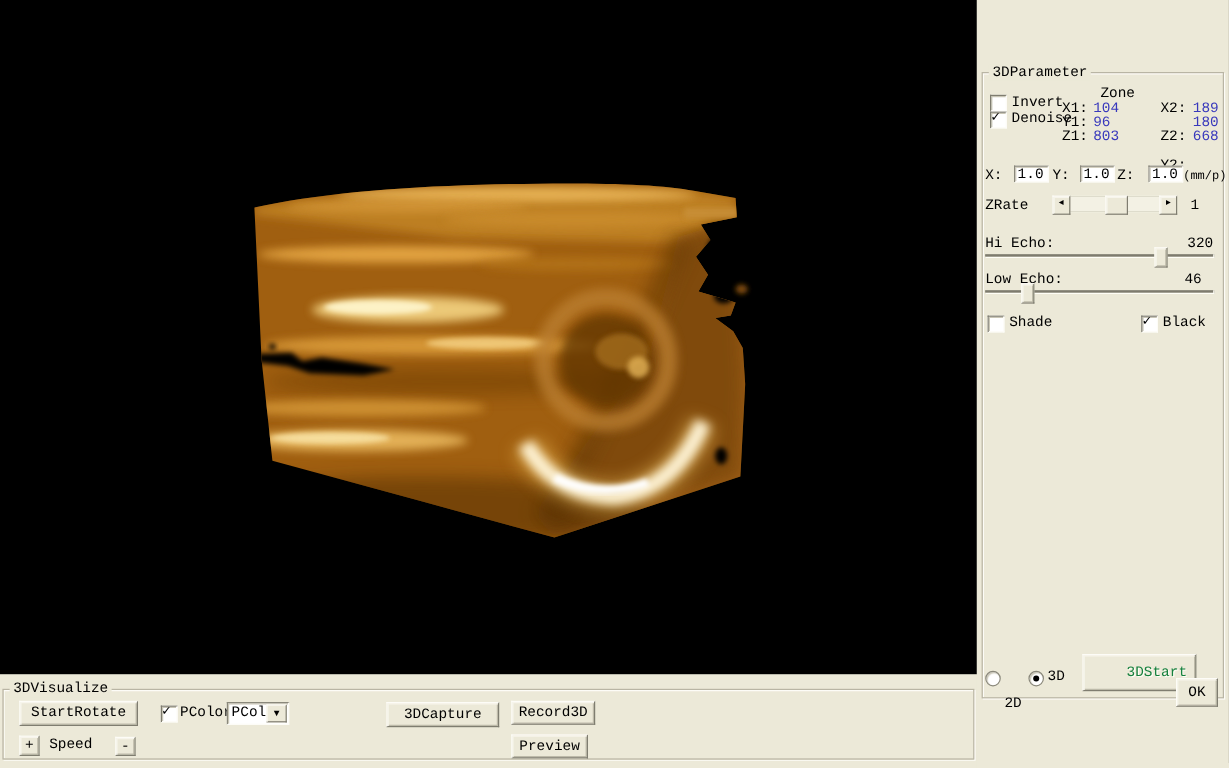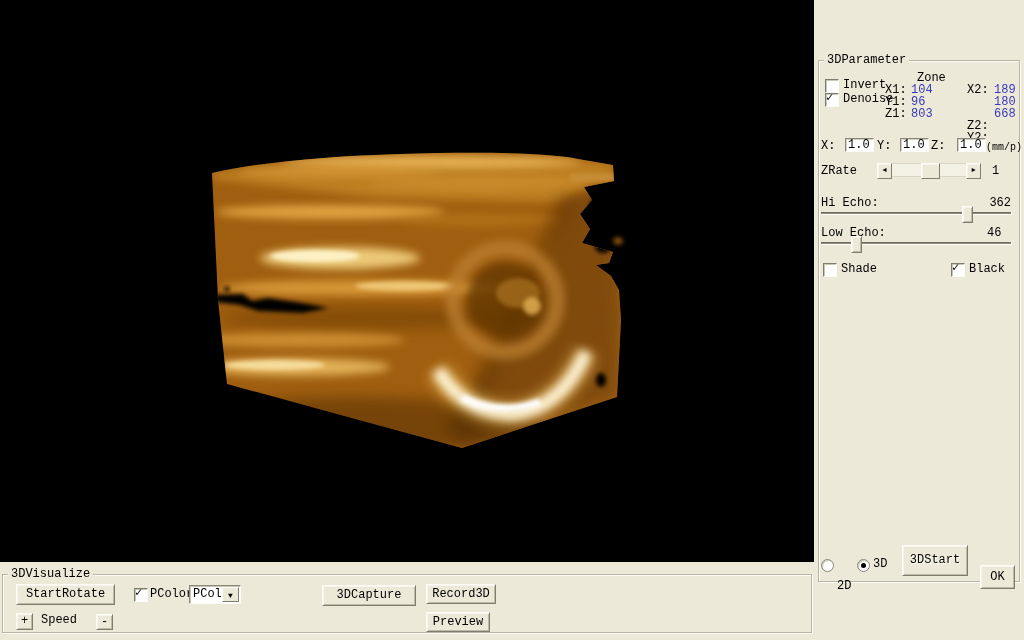--- a/index.html
+++ b/index.html
@@ -28,21 +28,21 @@
   .groupbox > .gb-title{
     position:absolute;top:-7px;left:5px;background:#ece9d8;
     padding:0 3px;line-height:13px;white-space:nowrap;
   }
   .btn{
     position:absolute;background:#ece9d8;text-align:center;
     border:1px solid #7f7d70;border-top-color:#fdfcf7;border-left-color:#fdfcf7;
     box-shadow:inset 1px 1px 0 #f7f5ec, inset -1px -1px 0 #bdbaa9;
     line-height:19px;cursor:default;white-space:nowrap;
   }
-  .btn.disabled{color:#000000;text-shadow:1px 1px 0 #fffef6;}
+  .btn.disabled{color:#15803d;text-shadow:1px 1px 0 #fffef6;padding-left:29px;}
   .checkbox{
     position:absolute;width:12px;height:12px;background:#fff;
     border:1px solid #7f7d70;border-bottom-color:#fdfcf7;border-right-color:#fdfcf7;
     box-shadow:inset 1px 1px 0 #c9c6b6;
   }
   .checkbox .check{position:absolute;left:0px;top:-3px;font-size:12px;font-weight:bold;line-height:14px;}
   .radio{
     position:absolute;width:11px;height:11px;border-radius:50%;background:#fff;
     border:1px solid #8a887b;box-shadow:inset 1px 1px 1px #c9c6b6;
   }
@@ -175,41 +175,41 @@
     <span class="lbl" style="left:66px;top:23px;">X1:</span>
     <span class="lbl blue" style="left:92px;top:23px;">104</span>
     <span class="lbl" style="left:148px;top:23px;">X2:</span>
     <span class="lbl blue" style="left:175px;top:23px;">189</span>
     <span class="lbl" style="left:66px;top:35px;">Y1:</span>
     <span class="lbl blue" style="left:92px;top:35px;">96</span>
     <span class="lbl" style="left:148px;top:28px;margin-top:43px;">Y2:</span>
     <span class="lbl blue" style="left:175px;top:35px;">180</span>
     <span class="lbl" style="left:66px;top:47px;">Z1:</span>
     <span class="lbl blue" style="left:92px;top:47px;">803</span>
-    <span class="lbl" style="left:148px;top:47px;margin-top:12px;">Z2:</span>
+    <span class="lbl" style="left:148px;top:47px;">Z2:</span>
     <span class="lbl blue" style="left:175px;top:47px;">668</span>
 
     <span class="lbl" style="left:2px;top:79px;">X:</span>
     <input class="field" style="left: 26px; top: 77px; width: 23px; height: 12px;" value="1.0">
     <span class="lbl" style="left:58px;top:79px;">Y:</span>
     <input class="field" style="left: 81px; top: 77px; width: 23px; height: 12px;" value="1.0">
     <span class="lbl" style="left:112px;top:79px;">Z:</span>
     <input class="field" style="left: 138px; top: 77px; width: 23px; height: 12px;" value="1.0">
     <span class="lbl unit" style="left:167px;top:80px;text-align:center;">(mm/p)</span>
 
     <span class="lbl" style="left:2px;top:104px;">ZRate</span>
     <div class="scrollbar" style="left:58px;top:102px;width:104px;height:14px;">
       <span class="sb-btn" style="left:0;">◄</span>
       <span class="sb-thumb" style="left:44px;"></span>
       <span class="sb-btn" style="right:0;">►</span>
     </div>
     <span class="lbl" style="left:173px;top:104px;">1</span>
 
     <span class="lbl" style="left:2px;top:136px;">Hi Echo:</span>
-    <span class="lbl" style="left:168px;top:136px;width:24px;text-align:right;">362</span>
+    <span class="lbl" style="left:168px;top:136px;width:24px;text-align:right;">320</span>
     <div class="slider-track" style="left:2px;top:151px;width:190px;"></div>
     <div class="slider-thumb" style="left:143px;top:145px;"></div>
 
     <span class="lbl" style="left:2px;top:166px;">Low Echo:</span>
     <span class="lbl" style="left:168px;top:166px;width:24px;text-align:left;">46</span>
     <div class="slider-track" style="left:2px;top:181px;width:190px;"></div>
     <div class="slider-thumb" style="left:32px;top:175px;"></div>
 
     <span class="checkbox" style="left:4px;top:202px;">
       

